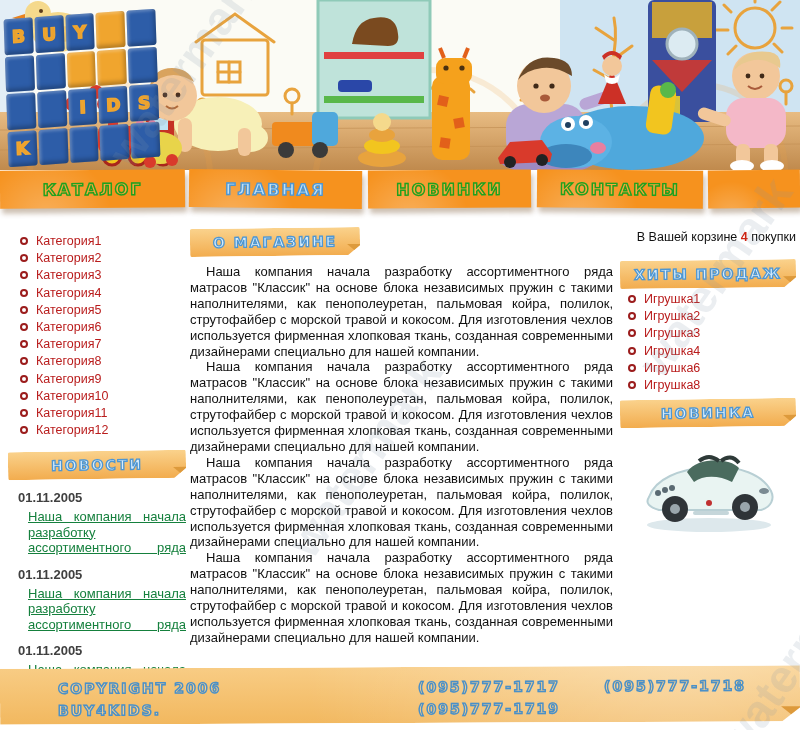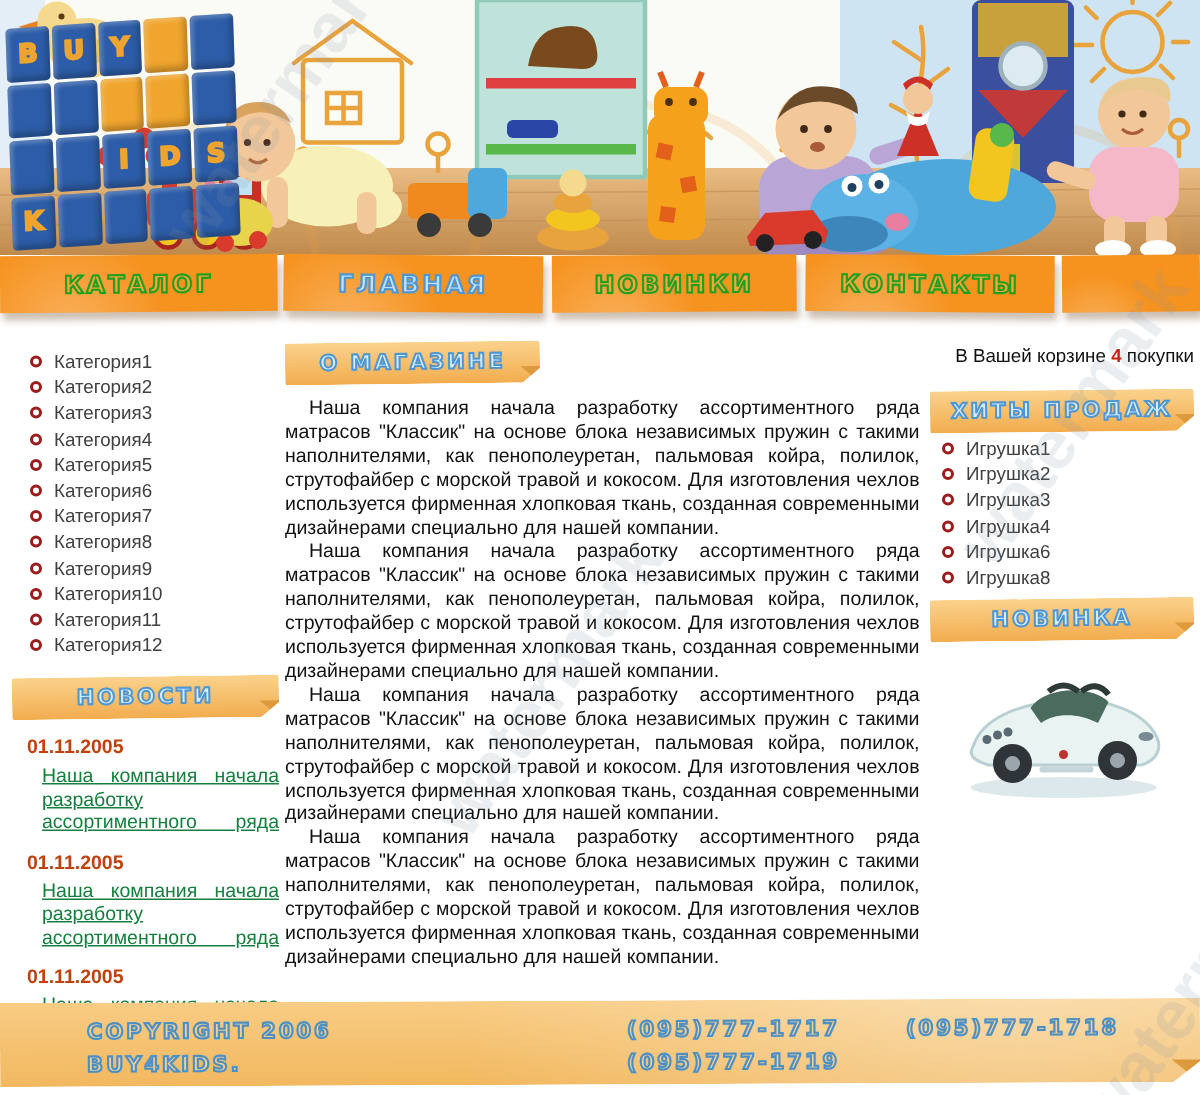--- a/index.html
+++ b/index.html
@@ -64,25 +64,25 @@
   }
   .bar .fold { position:absolute; right:0; bottom:0; width:0; height:0;
     border-left:13px solid transparent; border-top:11px solid #dd9a3c; }
 
   
   .col-left { position:absolute; top:228px; left:8px; width:178px; }
   ul.dotlist { list-style:none; margin-top:6px; }
   ul.dotlist li { display:flex; align-items:center; margin-bottom:3.2px; font-size:12.5px; color:#111; cursor:pointer; }
   .bullet { flex:0 0 auto; width:8px; height:8px; border:2.4px solid #9b1c1c; border-radius:50%;
             margin:0 8px 0 12px; background:#fff; }
-  .cat-label, .hit-label { color:#404040; text-decoration:none; }
+  .cat-label, .hit-label { color:#b91c1c; text-decoration:none; }
 
   .news-bar { margin-top:14px; transform:rotate(-.8deg); }
   .news-item { margin-top:11px; }
-  .news-date { margin-left:10px; font-size:13px; font-weight:bold; color:#c2410c; }
+  .news-date { margin-left:10px; font-size:13px; font-weight:bold; color:#404040; }
   .news-link { display:block; margin:4px 0 0 20px; width:158px;
                font-size:13px; line-height:15.5px; color:#15803d;
                text-align:justify; text-align-last:justify; text-decoration:underline; cursor:pointer; }
 
   
   .col-center { position:absolute; top:228px; left:190px; width:423px; }
   .about-bar { width:170px; transform:rotate(-.7deg); }
   .about-text { margin-top:8px; }
   .about-text p { font-size:13px; line-height:15.9px; text-align:justify; text-indent:16px; color:#111; }
 

